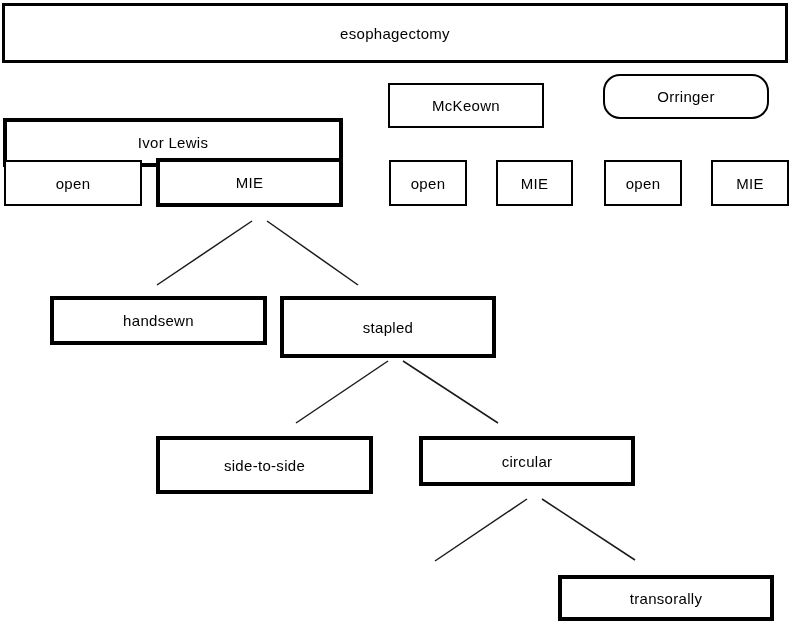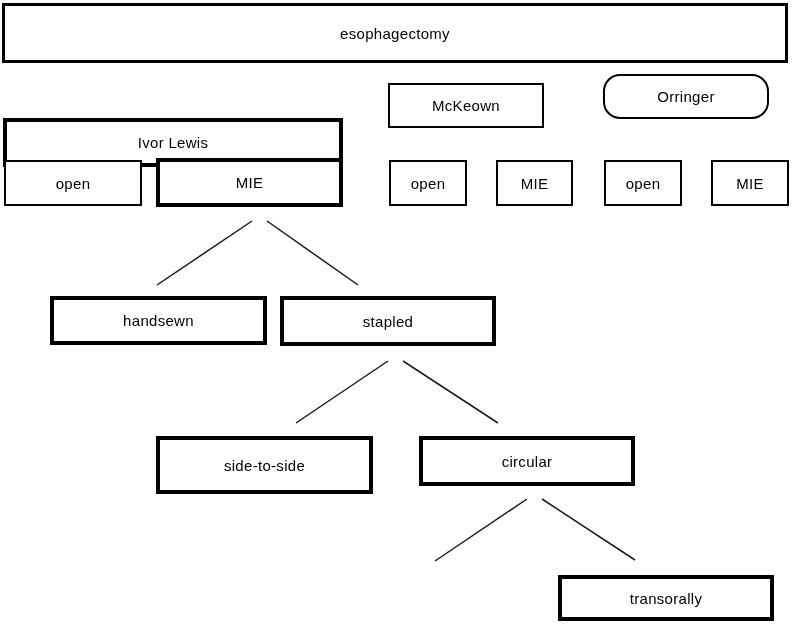--- a/index.html
+++ b/index.html
@@ -71,21 +71,21 @@
   <div class="node" style="left:389px; top:160px; width:78px; height:46px;">open</div>
 
   <div class="node" style="left:496px; top:160px; width:77px; height:46px;">MIE</div>
 
   <div class="node" style="left:604px; top:160px; width:78px; height:46px;">open</div>
 
   <div class="node" style="left:711px; top:160px; width:78px; height:46px;">MIE</div>
 
   <div class="node thick" style="left:18px; top:296px; width:217px; height:49px;margin-left:32px;">handsewn</div>
 
-  <div class="node thick" style="left:280px; top:296px; width:216px; height:50px;">stapled</div>
+  <div class="node thick" style="left:280px; top:296px; width:216px; height:62px;">stapled</div>
 
   <div class="node thick" style="left:156px; top:436px; width:217px; height:58px;">side-to-side</div>
 
   <div class="node thick" style="left:419px; top:436px; width:216px; height:50px;">circular</div>
 
 
   <div class="node thick" style="left:558px; top:575px; width:216px; height:46px;">transorally</div>
 
 </div>
 

